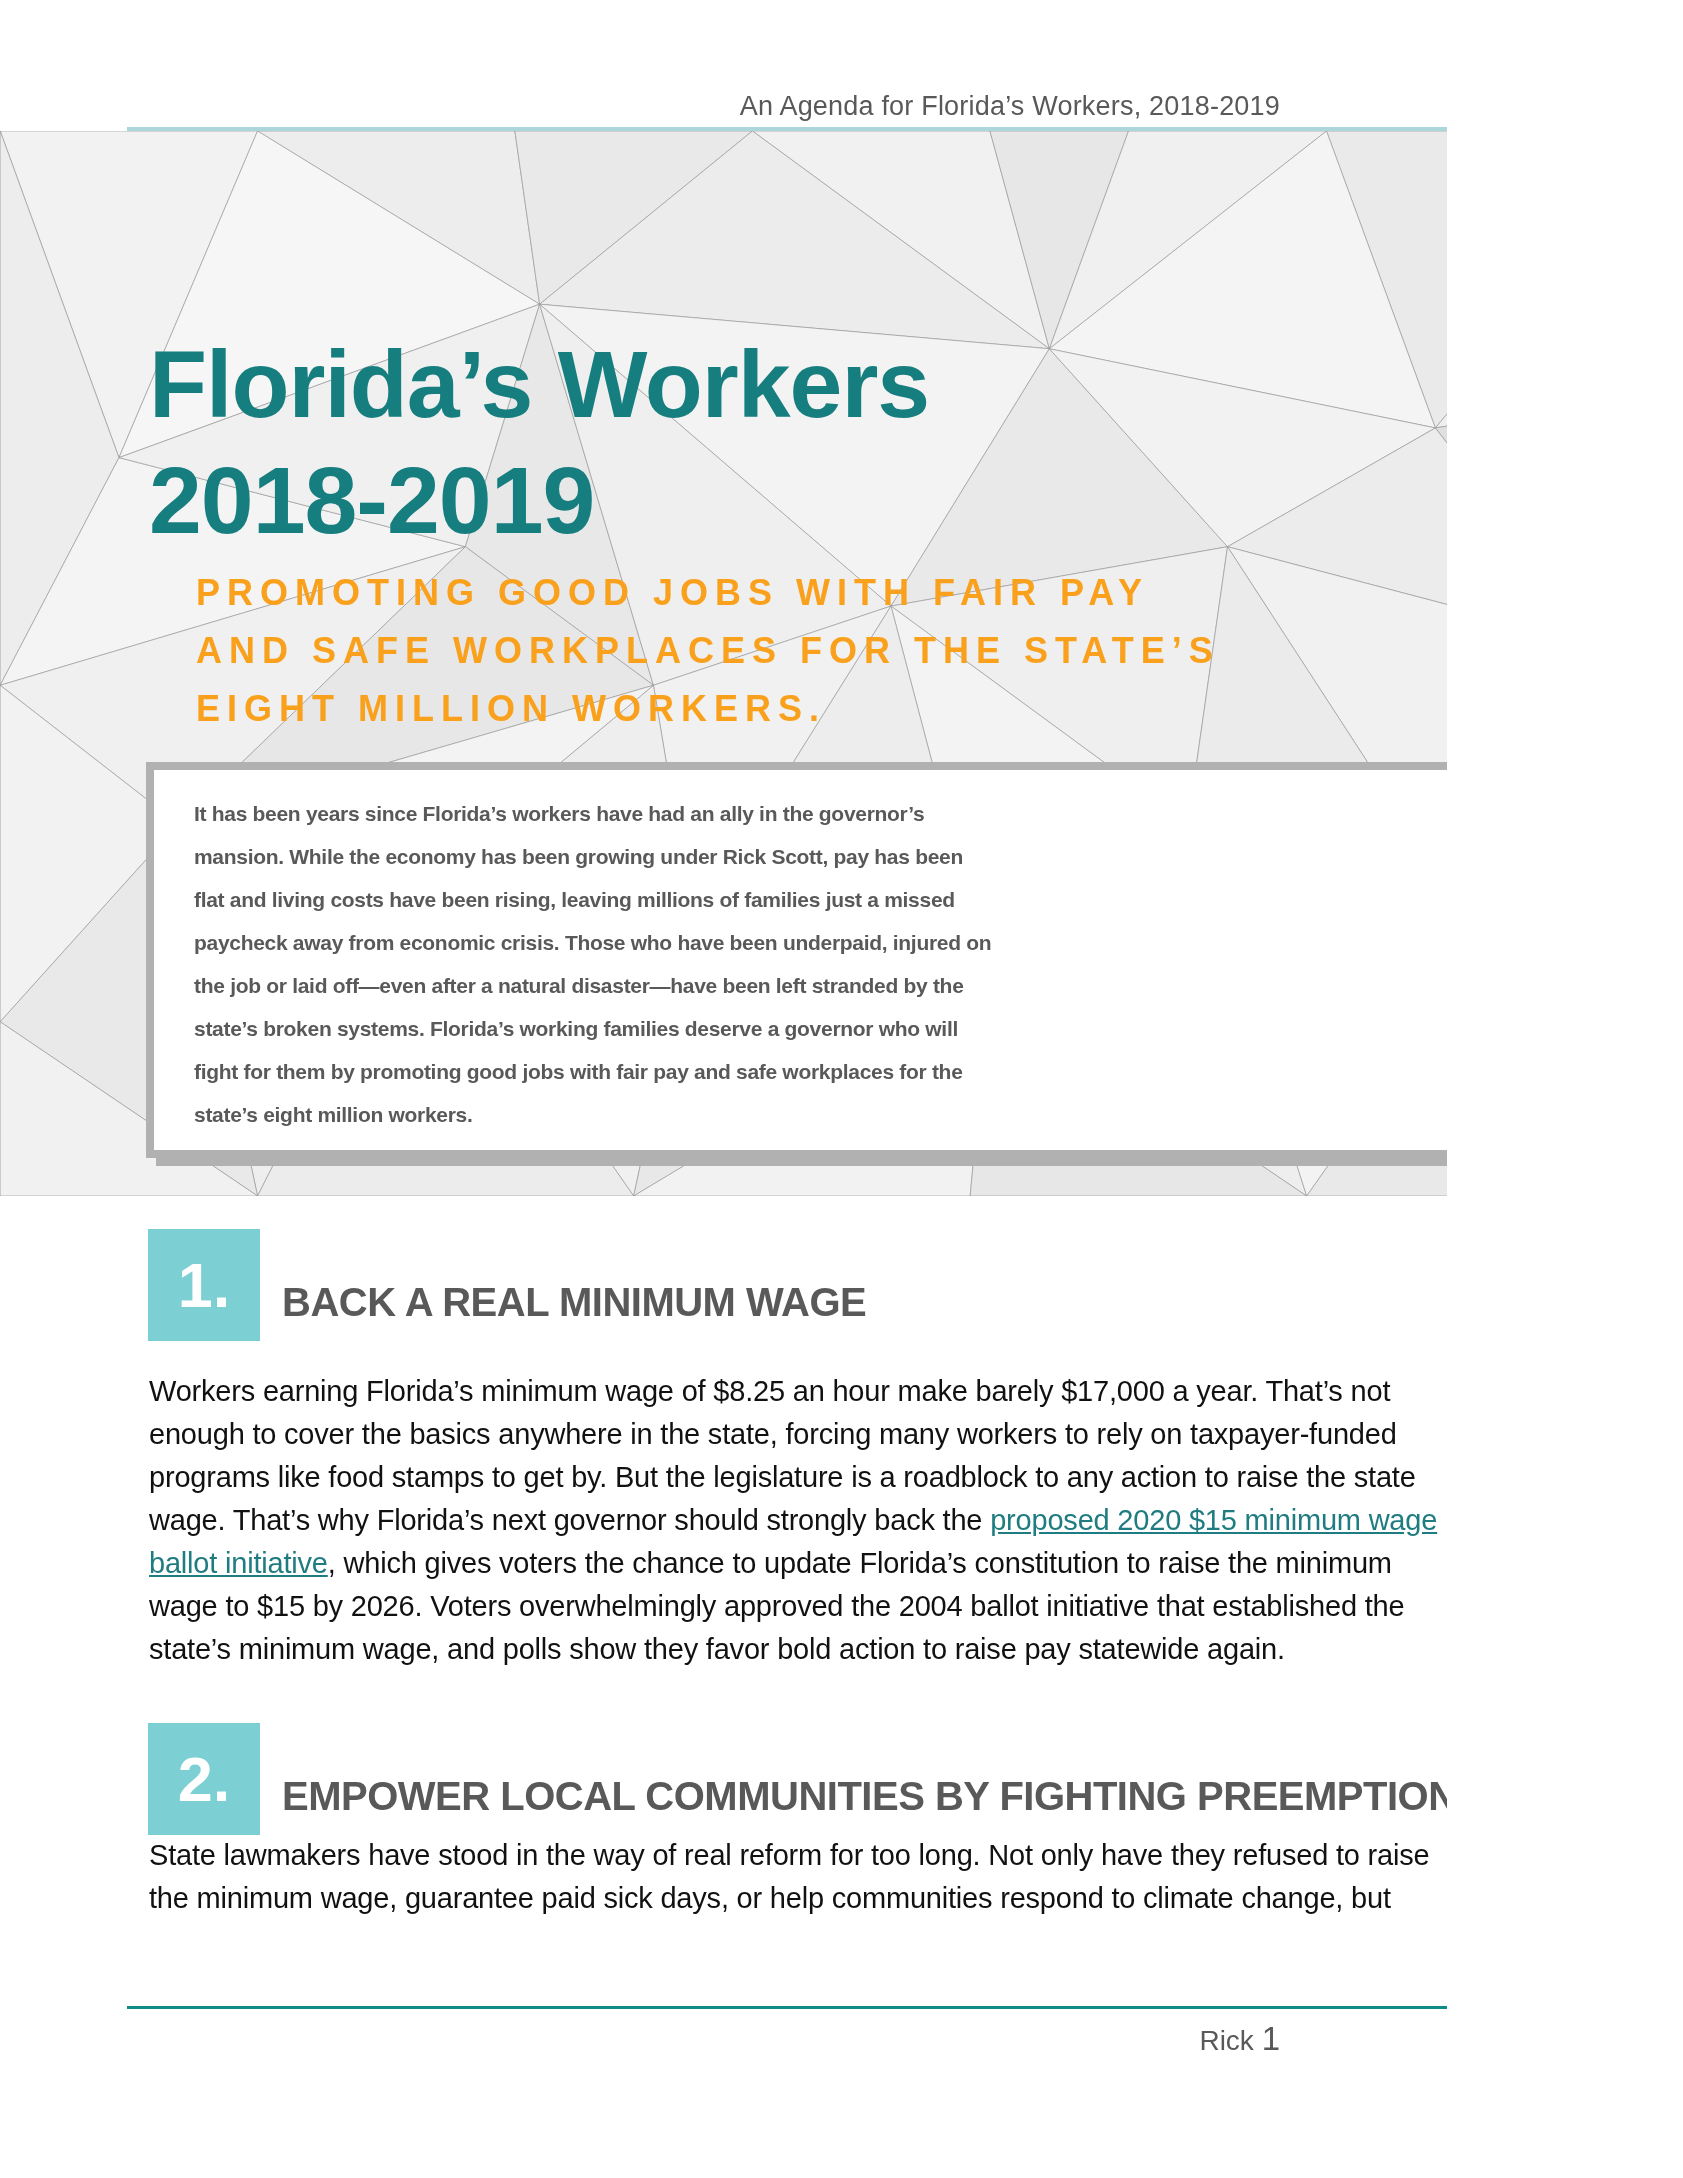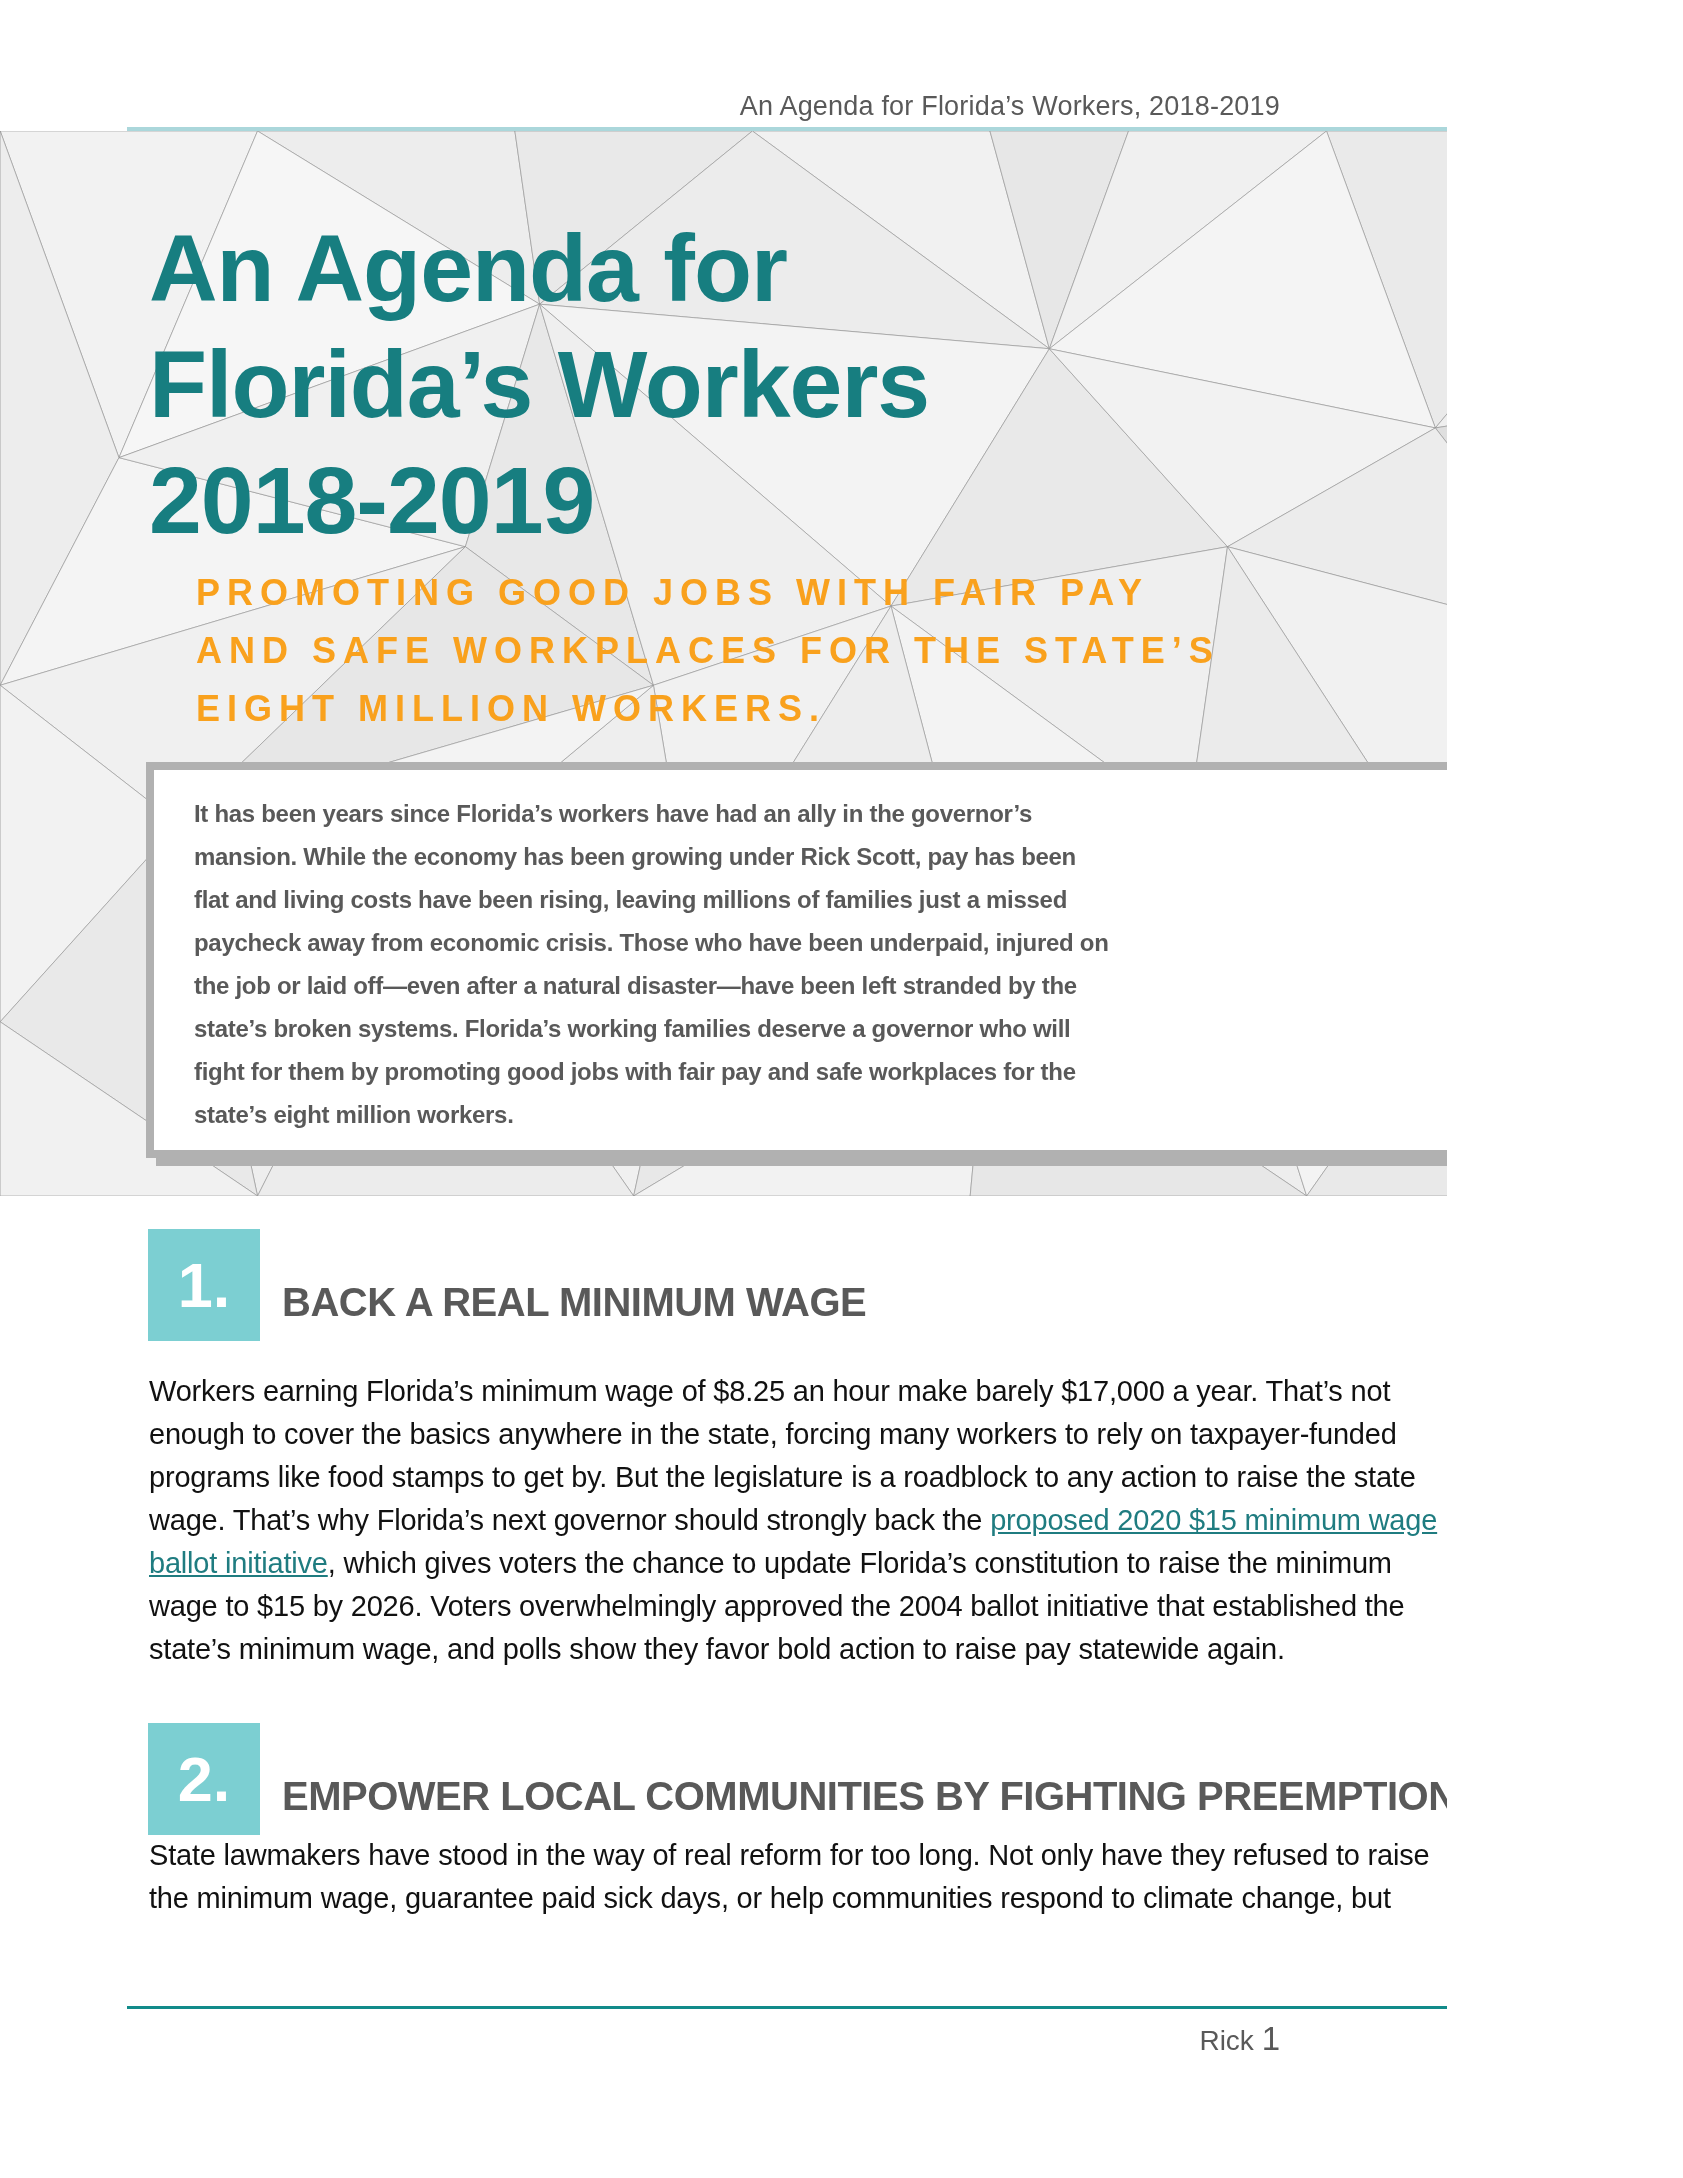--- a/index.html
+++ b/index.html
@@ -32,21 +32,21 @@
     font-size:36px;font-weight:bold;color:#f9a11d;line-height:58px;
     letter-spacing:7px;white-space:nowrap;margin-left:46px;
   }
   .intro-box{
     position:absolute;left:146px;top:762px;width:1329px;height:396px;
     box-sizing:border-box;background:#ffffff;
     border:8px solid #b1b1b1;box-shadow:9px 9px 0 -1px #b1b1b1;
     padding:22px 36px 0 40px;
   }
   .intro-text{
-    font-size:24px;font-weight:bold;color:#595959;line-height:43px;
+    font-size:21px;font-weight:bold;color:#595959;line-height:43px;
     letter-spacing:-0.3px;white-space:nowrap;
   }
   
   .num-badge{
     position:absolute;width:112px;height:112px;background:#7ccfd2;
     color:#ffffff;font-size:63px;font-weight:bold;
     display:flex;align-items:center;justify-content:center;
   }
   .badge-1{left:148px;top:1229px;}
   .badge-2{left:148px;top:1723px;}
@@ -133,21 +133,21 @@
         <polygon points="1000,860 1200,700 1320,1076" fill="#eeeeee"></polygon>
         <polygon points="1000,860 1320,1076 980,1076" fill="#e7e7e7"></polygon>
         <polygon points="1200,700 1500,820 1320,1076" fill="#f3f3f3"></polygon>
         <polygon points="1500,820 1700,760 1700,1000" fill="#ededed"></polygon>
         <polygon points="1500,820 1700,1000 1700,1076" fill="#f0f0f0"></polygon>
         <polygon points="1500,820 1700,1076 1320,1076" fill="#e9e9e9"></polygon>
       </g>
     </svg>
   </div>
 
-  <div class="hero-title"><span>An Agenda for</span><br><span>Florida’s Workers</span><br><span>2018-2019</span></div>
+  <div class="hero-title"><br><span>Florida’s Workers</span><br><span>2018-2019</span></div>
   <div class="hero-subtitle"><span>PROMOTING GOOD JOBS WITH FAIR PAY</span><br><span>AND SAFE WORKPLACES FOR THE STATE’S</span><br><span>EIGHT MILLION WORKERS.</span></div>
 
   <div class="intro-box">
     <div class="intro-text"><span>It has been years since Florida’s workers have had an ally in the governor’s</span><br><span>mansion. While the economy has been growing under Rick Scott, pay has been</span><br><span>flat and living costs have been rising, leaving millions of families just a missed</span><br><span>paycheck away from economic crisis. Those who have been underpaid, injured on</span><br><span>the job or laid off—even after a natural disaster—have been left stranded by the</span><br><span>state’s broken systems. Florida’s working families deserve a governor who will</span><br><span>fight for them by promoting good jobs with fair pay and safe workplaces for the</span><br><span>state’s eight million workers.</span></div>
   </div>
 
   <div class="num-badge badge-1">
     <span>1.</span>
   </div>
   <div class="section-heading heading-1">BACK A REAL MINIMUM WAGE</div>

